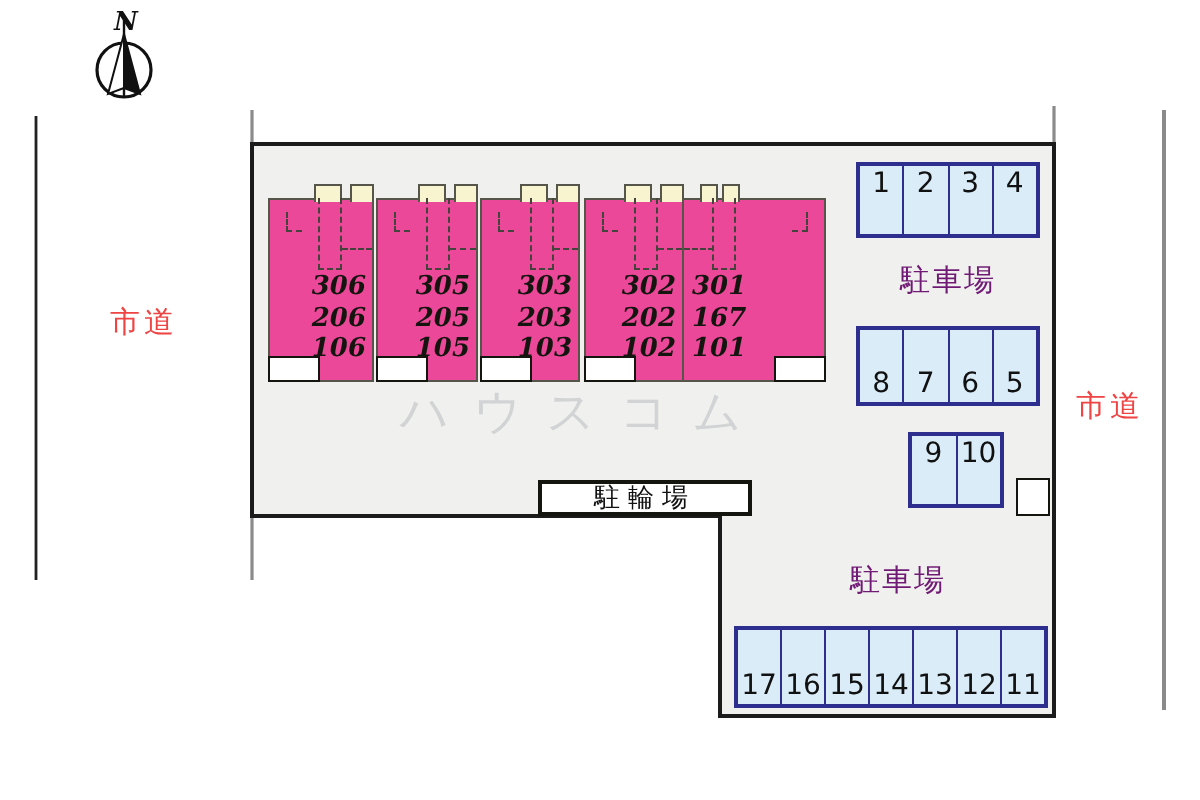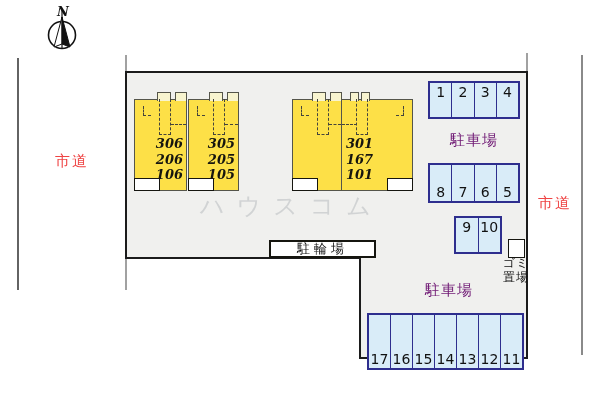--- a/index.html
+++ b/index.html
@@ -10,21 +10,21 @@
   
   .road-label{position:absolute;font-size:15px;letter-spacing:2px;color:#ef4444;white-space:nowrap;}
   .area-label{position:absolute;font-size:15px;letter-spacing:1px;color:#701a75;text-align:center;white-space:nowrap;}
   .compass-n{position:absolute;left:54px;top:4px;width:18px;text-align:center;
              font:italic bold 13px "DejaVu Serif","Liberation Serif",serif;color:#111;}
   .watermark{position:absolute;left:200px;top:190px;font-size:24px;letter-spacing:12px;
              color:#9aa0a6;opacity:.35;white-space:nowrap;text-align:right;}
 
   
   .unit{position:absolute;top:99px;height:92px;box-sizing:border-box;
-        background:#fde047;border:1.5px solid #55554a;}
+        background:#ec4899;border:1.5px solid #55554a;}
   .tab{position:absolute;top:-8px;height:9px;box-sizing:border-box;background:#f8f4cf;
        border:1.5px solid #55554a;border-bottom:none;}
   .unit .t1{right:15px;width:14px;}
   .unit .t2{right:-1px;width:12px;}
   .unit.mirror .t1{left:8px;right:auto;width:9px;}
   .unit.mirror .t2{left:19px;right:auto;width:9px;}
   .stair-channel{position:absolute;top:-1px;left:24px;width:12px;height:36px;box-sizing:border-box;
        border-left:1.2px dashed #44443c;border-right:1.2px dashed #44443c;border-bottom:1.2px dashed #44443c;}
   .mirror .stair-channel{left:14px;}
   .stair-hline{position:absolute;top:24px;left:36px;right:0;height:0;border-top:1.2px dashed #44443c;}
@@ -104,27 +104,45 @@
     <div class="stair-hline"></div>
     <div class="stair-hook"></div>
     <div class="rooms">
       <div>305</div>
       <div>205</div>
       <div>105</div>
     </div>
     <div class="entrance"></div>
   </div>
 
+  <div class="unit" style="left:240px;width:50px;">
+    <div class="tab t1"></div>
+    <div class="tab t2"></div>
+    <div class="stair-channel"></div>
+    <div class="stair-hline"></div>
+    <div class="stair-hook"></div>
+    <div class="rooms">
+      <div>303</div>
+      <div>203</div>
+      <div>103</div>
+    </div>
+    <div class="entrance"></div>
+  </div>
 
   <div class="unit" style="left:292px;width:50px;">
     <div class="tab t1"></div>
     <div class="tab t2"></div>
     <div class="stair-channel"></div>
     <div class="stair-hline"></div>
     <div class="stair-hook"></div>
+    <div class="rooms">
+      <div>302</div>
+      <div>202</div>
+      <div>102</div>
+    </div>
     <div class="entrance"></div>
   </div>
 
   <div class="unit mirror" style="left:341px;width:72px;">
     <div class="tab t1"></div>
     <div class="tab t2"></div>
     <div class="stair-channel"></div>
     <div class="stair-hline"></div>
     <div class="stair-hook"></div>
     <div class="rooms">
@@ -150,32 +168,28 @@
     <div class="pcell">6</div>
     <div class="pcell">5</div>
   </div>
 
   <div class="prow numtop" style="left:454px;top:216px;width:48px;height:38px;">
     <div class="pcell">9</div>
     <div class="pcell">10</div>
   </div>
 
   <div class="garbage-box"></div>
-  <div class="garbage-label">
-    <div>ゴミ</div>
-    <div>置場</div>
-  </div>
 
   <div class="bike-box">
     <span>駐輪場</span>
   </div>
 
   <div class="area-label" style="left:403px;top:281px;width:92px;">駐車場</div>
 
-  <div class="prow numbottom" style="left:367px;top:313px;width:157px;height:57px;">
+  <div class="prow numbottom" style="left:367px;top:313px;width:157px;height:41px;">
     <div class="pcell">17</div>
     <div class="pcell">16</div>
     <div class="pcell">15</div>
     <div class="pcell">14</div>
     <div class="pcell">13</div>
     <div class="pcell">12</div>
     <div class="pcell">11</div>
   </div>
 
 </div>

